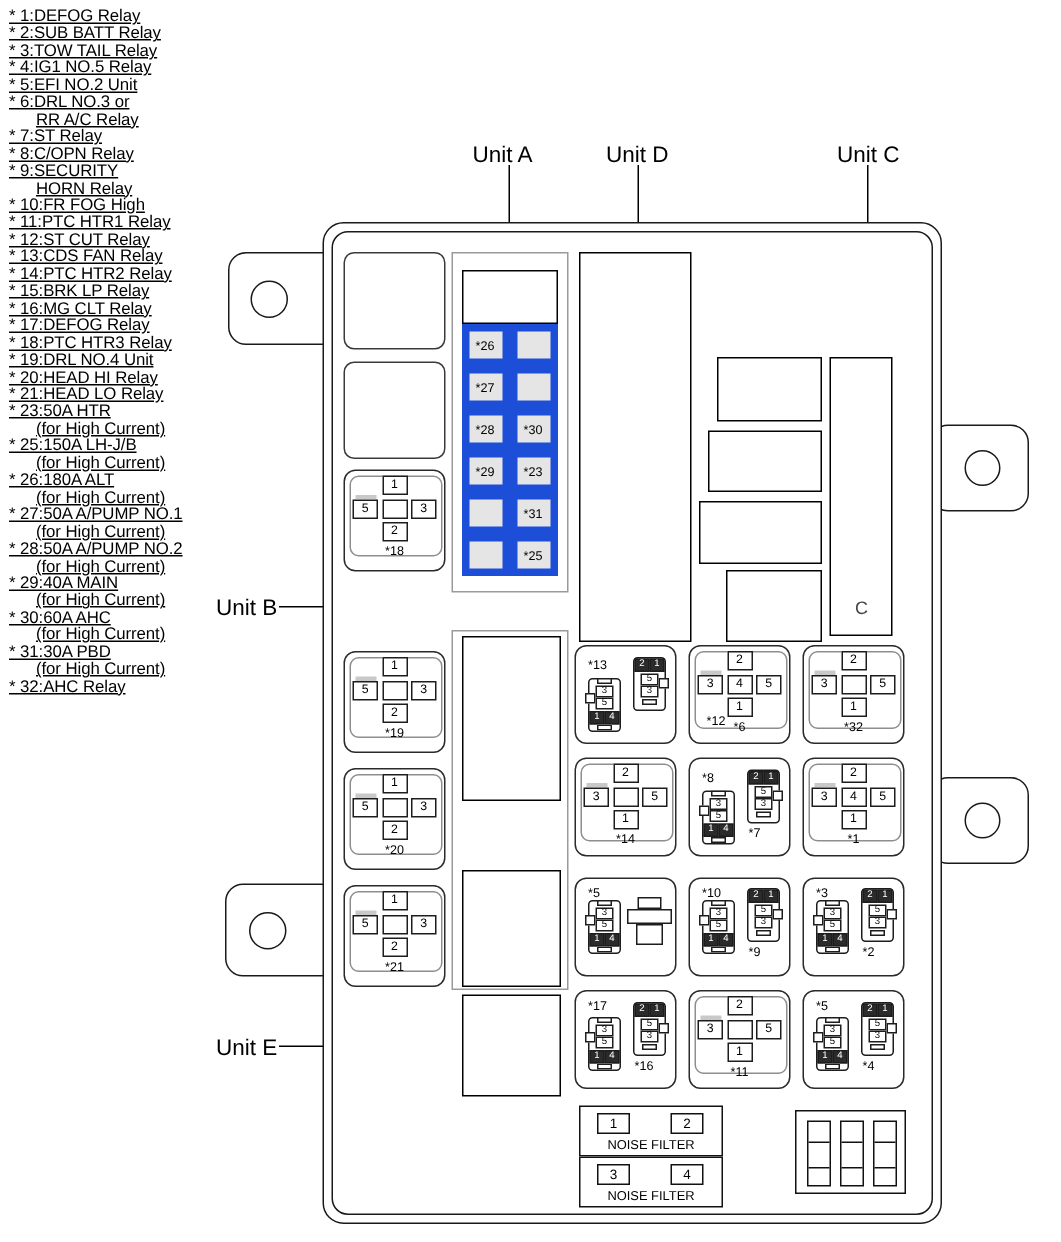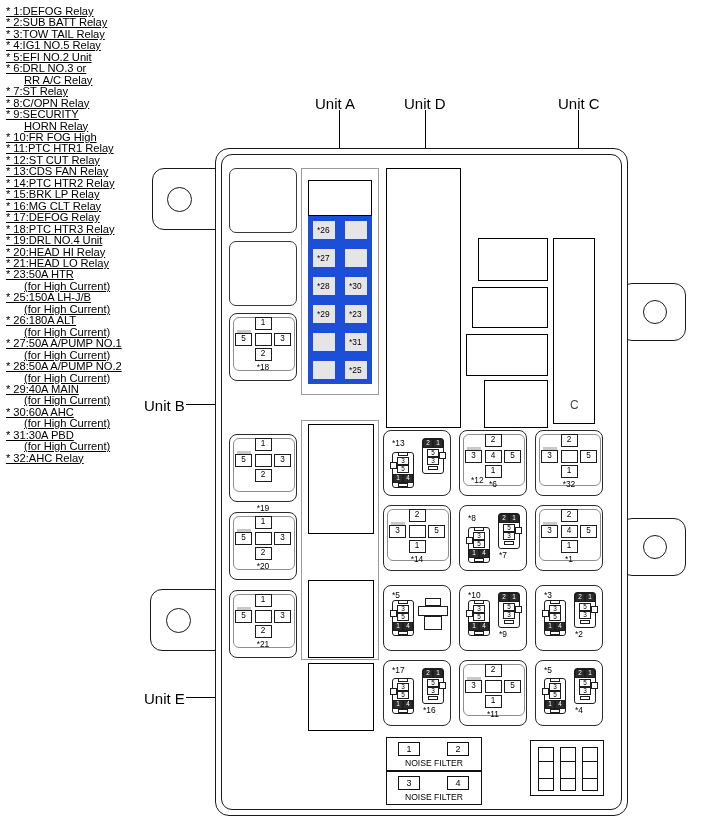--- a/index.html
+++ b/index.html
@@ -186,21 +186,21 @@
       </div>
       <div class="xcap" style="left: 235px; top: 362px; width: 56px;">*18</div>
       <div class="xrel" style="left: 235px; top: 438px; width: 56px; height: 44px;">
         <div class="shade" style="left: 2px; top: 12.5px; width: 14px; height: 3px;"></div>
         <div class="cell" style="left: 19.5px; top: 0px; width: 17px; height: 13px;">1</div>
         <div class="cell" style="left: 19.5px; top: 31px; width: 17px; height: 13px;">2</div>
         <div class="cell" style="left: 0px; top: 15.5px; width: 17px; height: 13px;">5</div>
         <div class="cell" style="left: 39px; top: 15.5px; width: 17px; height: 13px;">3</div>
         <div class="cell" style="left: 19.5px; top: 15.5px; width: 17px; height: 13px;"></div>
       </div>
-      <div class="xcap" style="left: 235px; top: 483px; width: 56px; margin-top: 20px;">*19</div>
+      <div class="xcap" style="left: 235px; top: 483px; width: 56px;">*19</div>
       <div class="xrel" style="left: 235px; top: 516px; width: 56px; height: 44px;">
         <div class="shade" style="left: 2px; top: 12.5px; width: 14px; height: 3px;"></div>
         <div class="cell" style="left: 19.5px; top: 0px; width: 17px; height: 13px;">1</div>
         <div class="cell" style="left: 19.5px; top: 31px; width: 17px; height: 13px;">2</div>
         <div class="cell" style="left: 0px; top: 15.5px; width: 17px; height: 13px;">5</div>
         <div class="cell" style="left: 39px; top: 15.5px; width: 17px; height: 13px;">3</div>
         <div class="cell" style="left: 19.5px; top: 15.5px; width: 17px; height: 13px;"></div>
       </div>
       <div class="xcap" style="left: 235px; top: 561px; width: 56px;">*20</div>
       <div class="xrel" style="left: 235px; top: 594px; width: 56px; height: 44px;">

